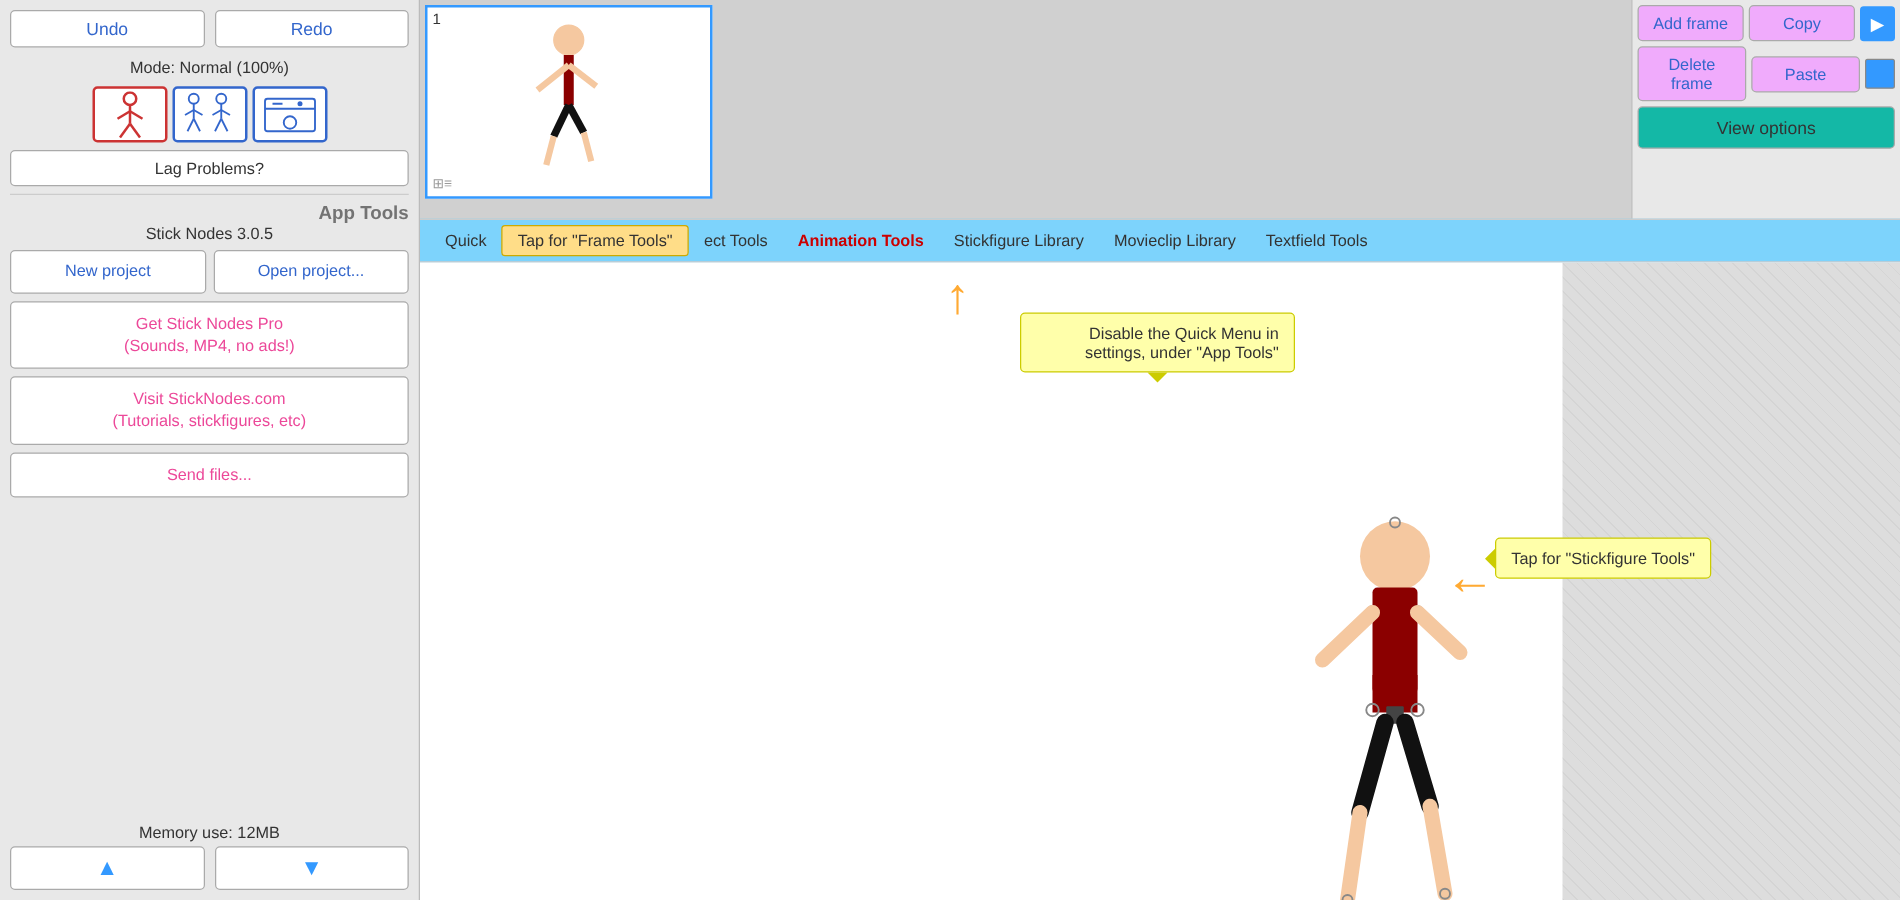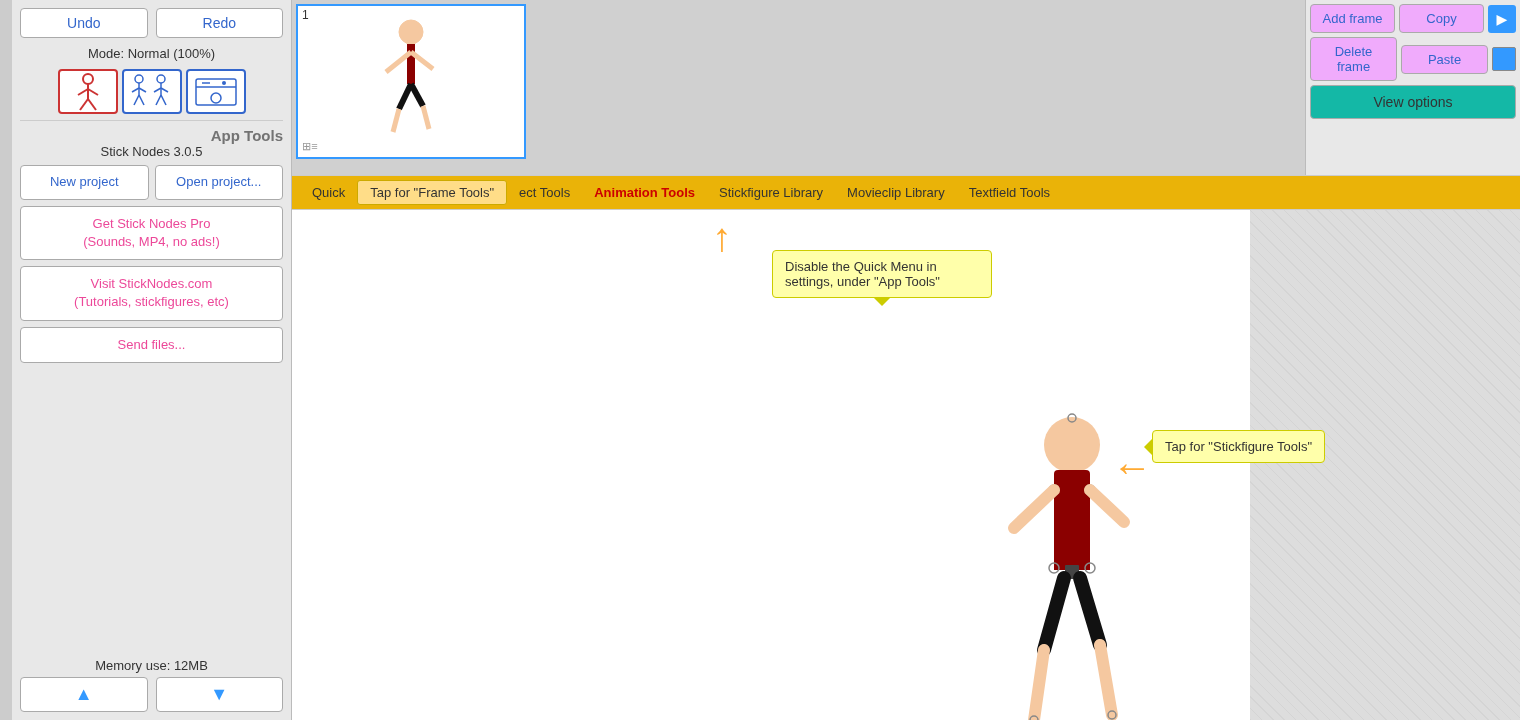--- a/index.html
+++ b/index.html
@@ -1,28 +1,27 @@
 <!DOCTYPE html>
 <html><head>
   <meta charset="utf-8">
   <style>
     * { box-sizing: border-box; margin: 0; padding: 0; }
     body { font-family: Arial, sans-serif; background: #ccc; width: 1520px; height: 720px; overflow: hidden; display: flex; }
 
     
     #sidebar {
-      width: 280px;
+      width: 336px;
       background: #e8e8e8;
       border-right: 1px solid #bbb;
       display: flex;
       flex-direction: column;
       padding: 8px;
       gap: 6px;
       flex-shrink: 0;
-      margin-left: 12px;
     }
 
     .undo-redo-row {
       display: flex;
       gap: 8px;
     }
 
     .btn-undo, .btn-redo {
       flex: 1;
       padding: 6px 10px;
@@ -251,21 +250,21 @@
       border: 1px solid #aaa;
       border-radius: 4px;
       color: #333;
       font-size: 14px;
       cursor: pointer;
       text-align: center;
     }
 
     
     #toolbar {
-      background: #eab308;
+      background: #7dd3fc;
       border-bottom: 1px solid #ccc;
       border-top: 1px solid #ccc;
       display: flex;
       align-items: center;
       padding: 4px 8px;
       gap: 0;
       height: 35px;
     }
 
     .toolbar-item {
@@ -298,21 +297,21 @@
     
     .tooltip-bubble {
       position: absolute;
       background: #ffffaa;
       border: 1px solid #cccc00;
       border-radius: 4px;
       padding: 8px 12px;
       font-size: 13px;
       color: #333;
       max-width: 220px;
-      text-align: left;
+      text-align: right;
     }
 
     .tooltip-bubble::after {
       content: '';
       position: absolute;
       border: 8px solid transparent;
     }
 
     .tooltip-arrow-down::after {
       border-top-color: #cccc00;
@@ -405,20 +404,21 @@
     <button class="tool-icon-btn">
       <svg width="48" height="38" viewBox="0 0 48 38">
         <rect x="4" y="6" width="40" height="26" rx="2" fill="none" stroke="#3366cc" stroke-width="1.5"></rect>
         <line x1="4" y1="14" x2="44" y2="14" stroke="#3366cc" stroke-width="1.5"></line>
         <circle cx="24" cy="25" r="5" fill="none" stroke="#3366cc" stroke-width="1.5"></circle>
         <line x1="10" y1="10" x2="18" y2="10" stroke="#3366cc" stroke-width="1.5"></line>
         <circle cx="32" cy="10" r="2" fill="#3366cc"></circle>
       </svg>
     </button>
   </div>
+  <button class="lag-btn">Lag Problems?</button>
 
   <div style="border-top: 1px solid #ccc; padding-top: 6px;">
     <div class="app-tools-title">App Tools</div>
     <div class="version-label">Stick Nodes 3.0.5</div>
   </div>
 
   <div class="project-row">
     <button class="project-btn">New project</button>
     <button class="project-btn">
       <span>Open project...</span>

